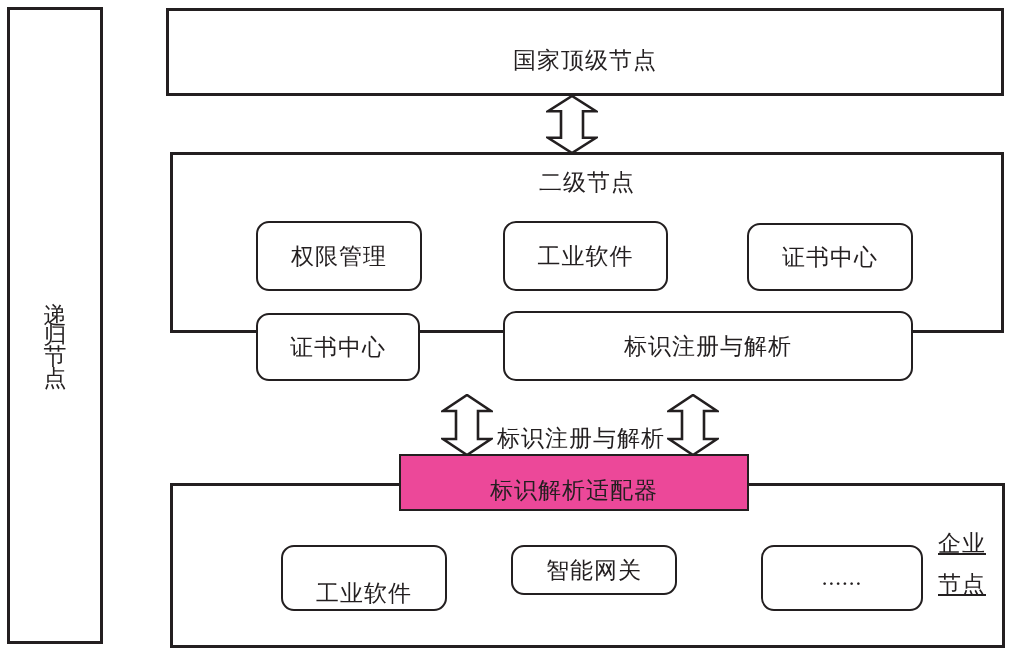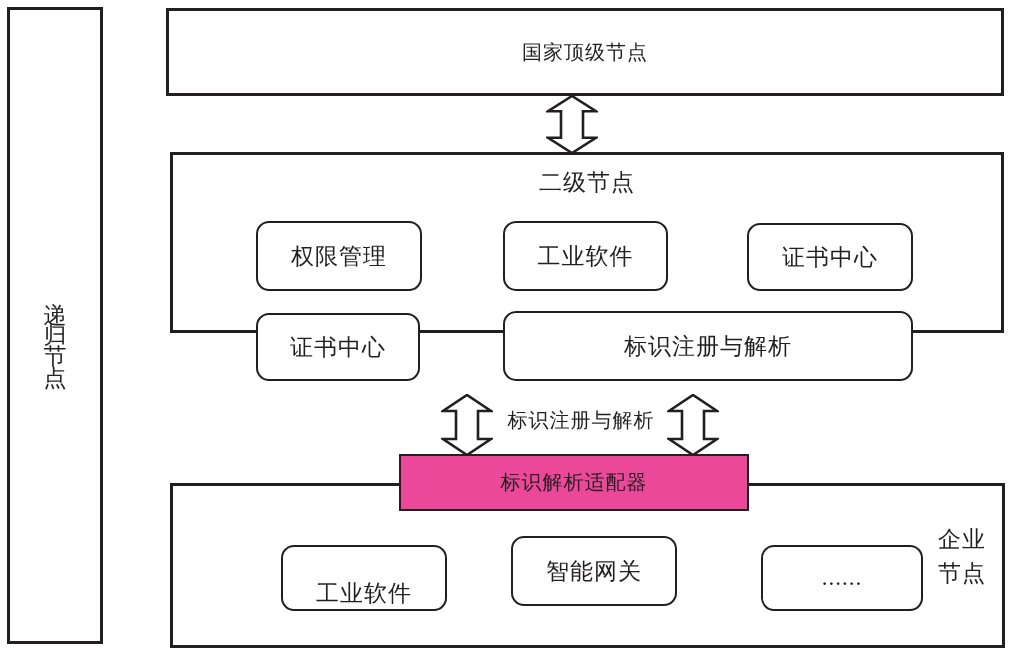--- a/index.html
+++ b/index.html
@@ -31,22 +31,23 @@
     font-size: 23px;
     letter-spacing: 1px;
     white-space: nowrap;
   }
   .center-flex {
     display: flex;
     align-items: center;
     justify-content: center;
   }
   .lbl {
-    font-size: 20px;
+    font-size: 23px;
     letter-spacing: 1px;
+    margin-top: 16px;
   }
   .vertical-text {
     writing-mode: vertical-lr;
     text-orientation: upright;
     font-size: 23px;
     letter-spacing: 21px;
     line-height: 1;
   }
   .arrow-svg { display: block; }
   .arrow-svg path {
@@ -61,24 +62,25 @@
     right: 0;
     top: 12px;
     text-align: center;
     font-size: 23px;
     letter-spacing: 1px;
   }
   .ent-title {
     position: absolute;
     font-size: 23px;
     letter-spacing: 1px;
-    line-height: 34px;
+    line-height: 41px;
     width: 52px;
     word-break: break-all;
     text-align: left;
+    text-decoration: underline;
   }
 </style>
 </head>
 <body>
 
 <div id="stage">
 
   <div class="abs outer-box center-flex" style="left:7px; top:7px; width:96px; height:637px;">
     <div class="vertical-text">递归节点</div>
   </div>
@@ -130,21 +132,21 @@
       <path d="M26 1 L50 17 L37 17 L37 45 L50 45 L26 61 L2 45 L15 45 L15 17 L2 17 Z"></path>
     </svg>
   </div>
 
   <div class="abs outer-box" style="left:170px; top:483px; width:835px; height:165px;">
 
     <div class="abs rbox" style="left:108px; top:59px; width:166px; height:66px;align-items:flex-end;">
       <span>工业软件</span>
     </div>
 
-    <div class="abs rbox" style="left:338px; top:50px; width:166px; height:70px;">
+    <div class="abs rbox" style="left:338px; top:59px; width:166px; height:50px;">
       <span>智能网关</span>
     </div>
 
     <div class="abs rbox" style="left:588px; top:59px; width:162px; height:66px;">
       <span>......</span>
     </div>
 
     <div class="ent-title" style="left:765px; top:37px;">企业节点</div>
   </div>
 

